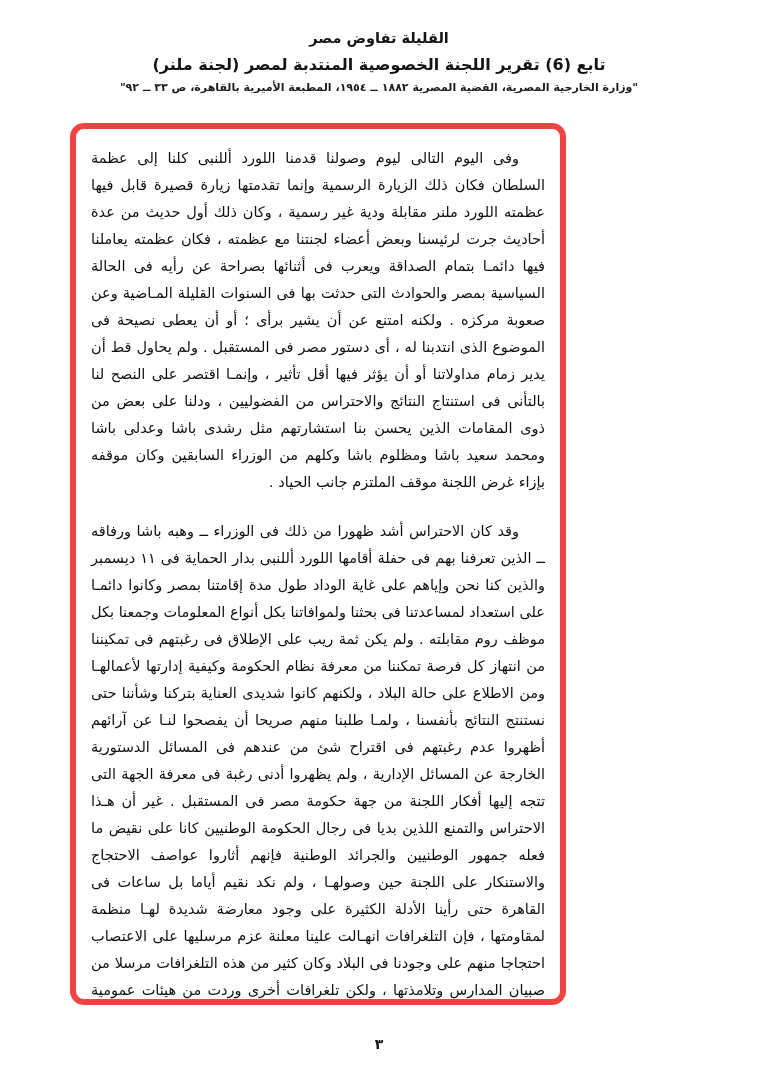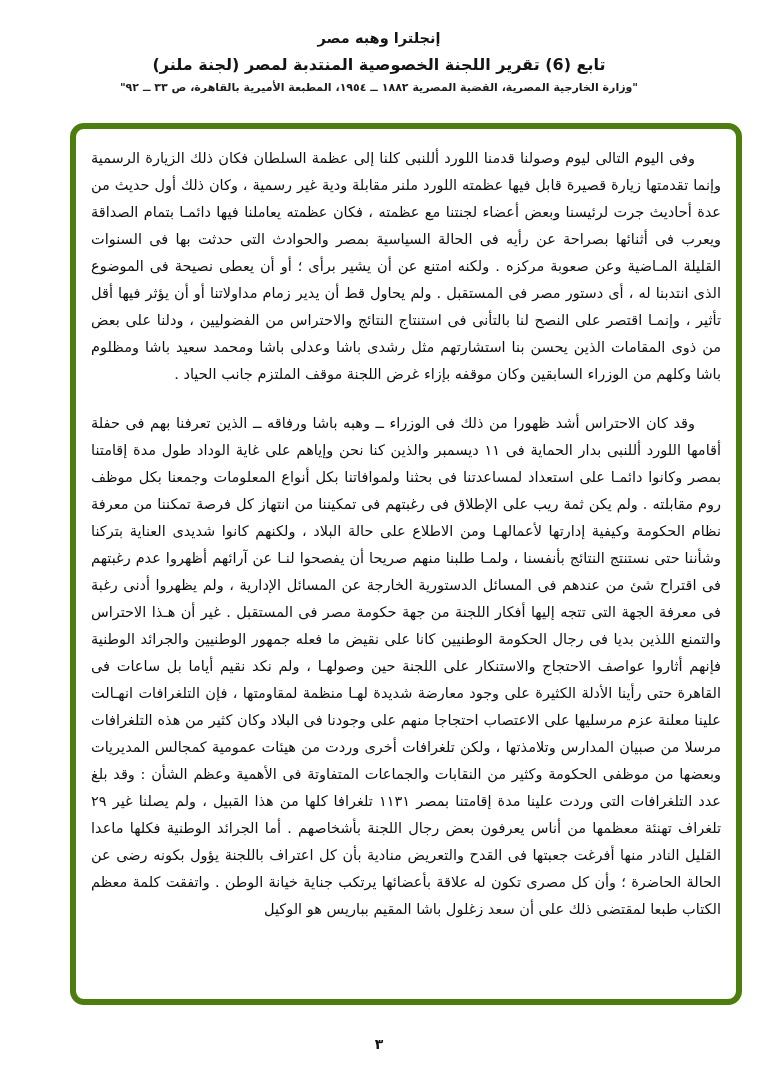--- a/index.html
+++ b/index.html
@@ -39,23 +39,23 @@
   }
   .header .source {
     font-size: 11px;
     font-weight: bold;
     color: #1c1c1c;
   }
   .frame {
     position: absolute;
     left: 70px;
     top: 123px;
-    width: 672px;
+    width: 496px;
     height: 882px;
-    border: 6px solid #4d7c0f;
+    border: 6px solid #ef4444;
     border-radius: 14px;
     background: #ffffff;
     padding: 16px 15px 8px 15px;
     overflow: hidden;
   }
   .body-text {
     direction: rtl;
     text-align: justify;
     font-size: 14.5px;
     line-height: 27px;
@@ -79,21 +79,21 @@
     font-weight: bold;
     color: #111;
   }
 </style>
 </head>
 <body>
 
 <div class="page">
 
   <div class="header">
-    <div class="title">إنجلترا وهبه مصر</div>
+    <div class="title">القليلة تفاوض مصر</div>
     <div class="subtitle">تابع (6) تقرير اللجنة الخصوصية المنتدبة لمصر (لجنة ملنر)</div>
     <div class="source">"وزارة الخارجية المصرية، القضية المصرية ١٨٨٢ ــ ١٩٥٤، المطبعة الأميرية بالقاهرة، ص ٣٣ ــ ٩٢"</div>
   </div>
 
   <div class="frame">
     <div class="body-text">
       <p>وفى اليوم التالى ليوم وصولنا قدمنا اللورد أللنبى كلنا إلى عظمة السلطان فكان ذلك الزيارة الرسمية وإنما تقدمتها زيارة قصيرة قابل فيها عظمته اللورد ملنر مقابلة ودية غير رسمية ، وكان ذلك أول حديث من عدة أحاديث جرت لرئيسنا وبعض أعضاء لجنتنا مع عظمته ، فكان عظمته يعاملنا فيها دائمـا بتمام الصداقة ويعرب فى أثنائها بصراحة عن رأيه فى الحالة السياسية بمصر والحوادث التى حدثت بها فى السنوات القليلة المـاضية وعن صعوبة مركزه . ولكنه امتنع عن أن يشير برأى ؛ أو أن يعطى نصيحة فى الموضوع الذى انتدبنا له ، أى دستور مصر فى المستقبل . ولم يحاول قط أن يدير زمام مداولاتنا أو أن يؤثر فيها أقل تأثير ، وإنمـا اقتصر على النصح لنا بالتأنى فى استنتاج النتائج والاحتراس من الفضوليين ، ودلنا على بعض من ذوى المقامات الذين يحسن بنا استشارتهم مثل رشدى باشا وعدلى باشا ومحمد سعيد باشا ومظلوم باشا وكلهم من الوزراء السابقين وكان موقفه بإزاء غرض اللجنة موقف الملتزم جانب الحياد .</p>
       <p>وقد كان الاحتراس أشد ظهورا من ذلك فى الوزراء ــ وهبه باشا ورفاقه ــ الذين تعرفنا بهم فى حفلة أقامها اللورد أللنبى بدار الحماية فى ١١ ديسمبر والذين كنا نحن وإياهم على غاية الوداد طول مدة إقامتنا بمصر وكانوا دائمـا على استعداد لمساعدتنا فى بحثنا ولموافاتنا بكل أنواع المعلومات وجمعنا بكل موظف روم مقابلته . ولم يكن ثمة ريب على الإطلاق فى رغبتهم فى تمكيننا من انتهاز كل فرصة تمكننا من معرفة نظام الحكومة وكيفية إدارتها لأعمالهـا ومن الاطلاع على حالة البلاد ، ولكنهم كانوا شديدى العناية بتركنا وشأننا حتى نستنتج النتائج بأنفسنا ، ولمـا طلبنا منهم صريحا أن يفصحوا لنـا عن آرائهم أظهروا عدم رغبتهم فى اقتراح شئ من عندهم فى المسائل الدستورية الخارجة عن المسائل الإدارية ، ولم يظهروا أدنى رغبة فى معرفة الجهة التى تتجه إليها أفكار اللجنة من جهة حكومة مصر فى المستقبل . غير أن هـذا الاحتراس والتمنع اللذين بديا فى رجال الحكومة الوطنيين كانا على نقيض ما فعله جمهور الوطنيين والجرائد الوطنية فإنهم أثاروا عواصف الاحتجاج والاستنكار على اللجنة حين وصولهـا ، ولم نكد نقيم أياما بل ساعات فى القاهرة حتى رأينا الأدلة الكثيرة على وجود معارضة شديدة لهـا منظمة لمقاومتها ، فإن التلغرافات انهـالت علينا معلنة عزم مرسليها على الاعتصاب احتجاجا منهم على وجودنا فى البلاد وكان كثير من هذه التلغرافات مرسلا من صبيان المدارس وتلامذتها ، ولكن تلغرافات أخرى وردت من هيئات عمومية كمجالس المديريات وبعضها من موظفى الحكومة وكثير من النقابات والجماعات المتفاوتة فى الأهمية وعظم الشأن : وقد بلغ عدد التلغرافات التى وردت علينا مدة إقامتنا بمصر ١١٣١ تلغرافا كلها من هذا القبيل ، ولم يصلنا غير ٢٩ تلغراف تهنئة معظمها من أناس يعرفون بعض رجال اللجنة بأشخاصهم . أما الجرائد الوطنية فكلها ماعدا القليل النادر منها أفرغت جعبتها فى القدح والتعريض منادية بأن كل اعتراف باللجنة يؤول بكونه رضى عن الحالة الحاضرة ؛ وأن كل مصرى تكون له علاقة بأعضائها يرتكب جناية خيانة الوطن . واتفقت كلمة معظم الكتاب طبعا لمقتضى ذلك على أن سعد زغلول باشا المقيم بباريس هو الوكيل</p>
     </div>
   </div>

